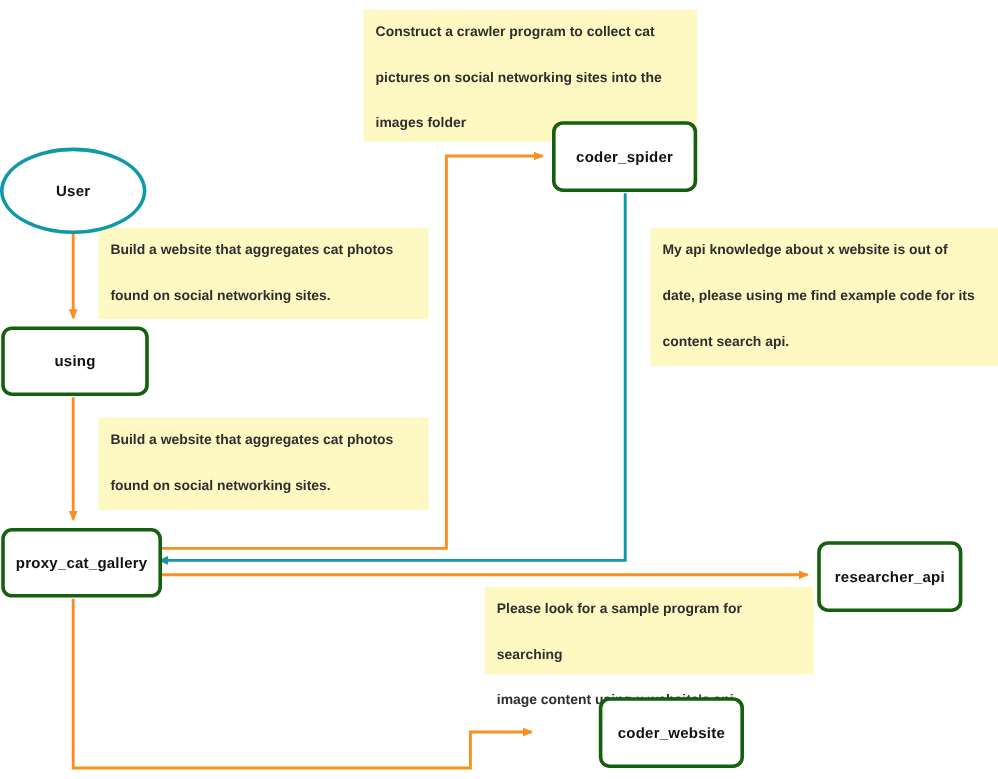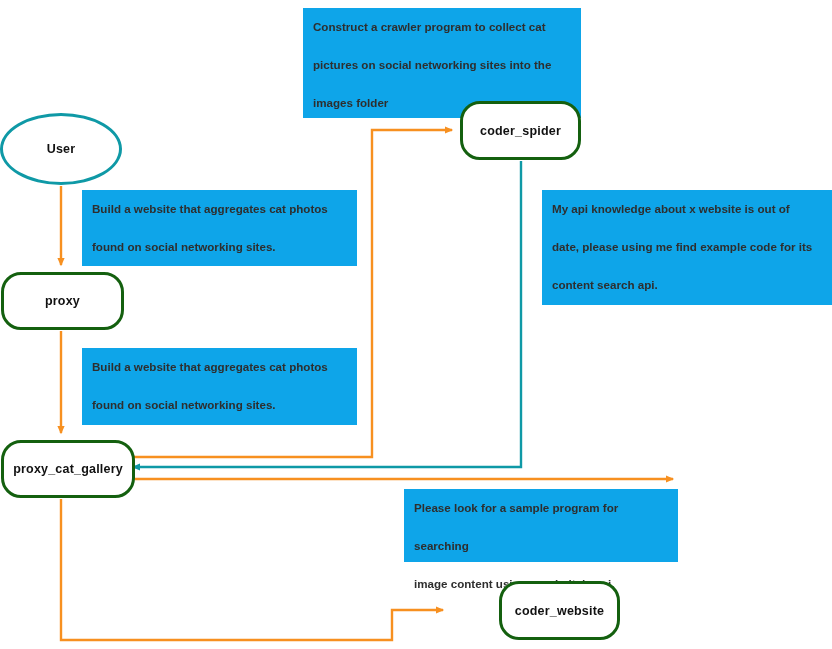--- a/index.html
+++ b/index.html
@@ -32,30 +32,30 @@
     justify-content: center;
     background: #ffffff;
     color: #111111;
     font-weight: bold;
     font-size: 12.5px;
     letter-spacing: 0.2px;
     z-index: 5;
   }
   .node-rect {
     border: 3px solid #14600f;
-    border-radius: 20px;
+    border-radius: 9px;
   }
   .node-ellipse {
     border: 3px solid #0f99a6;
     border-radius: 50%;
   }
   .edge-label {
     position: absolute;
     box-sizing: border-box;
-    background: #0ea5e9;
+    background: #fef9c3;
     color: #2e2e2e;
     font-weight: bold;
     font-size: 11.6px;
     line-height: 38px;
     padding: 0 10px;
     z-index: 4;
     white-space: pre-line;
   }
   .edge-label.plain {
     background: transparent;
@@ -82,36 +82,39 @@
 
     <path d="M125,457 L372,457 L372,130 L452,130" stroke="#f79020" stroke-width="2.4" fill="none" marker-end="url(#arrow-orange)"></path>
 
     <path d="M521,161 L521,467 L133,467" stroke="#0f99a6" stroke-width="2.4" fill="none" marker-end="url(#arrow-teal)"></path>
 
     <path d="M125,479 L673,479" stroke="#f79020" stroke-width="2.4" fill="none" marker-end="url(#arrow-orange)"></path>
 
     <path d="M61,499 L61,640 L392,640 L392,610 L443,610" stroke="#f79020" stroke-width="2.4" fill="none" marker-end="url(#arrow-orange)"></path>
   </svg>
 
-  <div class="node node-ellipse" style="left:0px; top:113px; width:122px; height:72px;text-align:right;">
+  <div class="node node-ellipse" style="left:0px; top:123px; width:122px; height:72px;text-align:right;">
     <span>User</span>
   </div>
 
   <div class="node node-rect" style="left:1px; top:272px; width:123px; height:58px;">
-    <span>proxy</span>
+    <span>using</span>
   </div>
 
   <div class="node node-rect" style="left:1px; top:440px; width:134px; height:58px;">
     <span>proxy_cat_gallery</span>
   </div>
 
   <div class="node node-rect" style="left:460px; top:101px; width:121px; height:59px;">
     <span>coder_spider</span>
   </div>
 
+  <div class="node node-rect" style="left:681px; top:451px; width:121px; height:59px;">
+    <span>researcher_api</span>
+  </div>
 
   <div class="node node-rect" style="left:451px; top:581px; width:121px; height:59px;margin-left:48px;">
     <span>coder_website</span>
   </div>
 
   <div class="edge-label" style="left:303px; top:8px; width:278px; height:110px;">Construct a crawler program to collect cat
 pictures on social networking sites into the
 images folder</div>
 
   <div class="edge-label" style="left:82px; top:190px; width:275px; height:76px;">Build a website that aggregates cat photos

